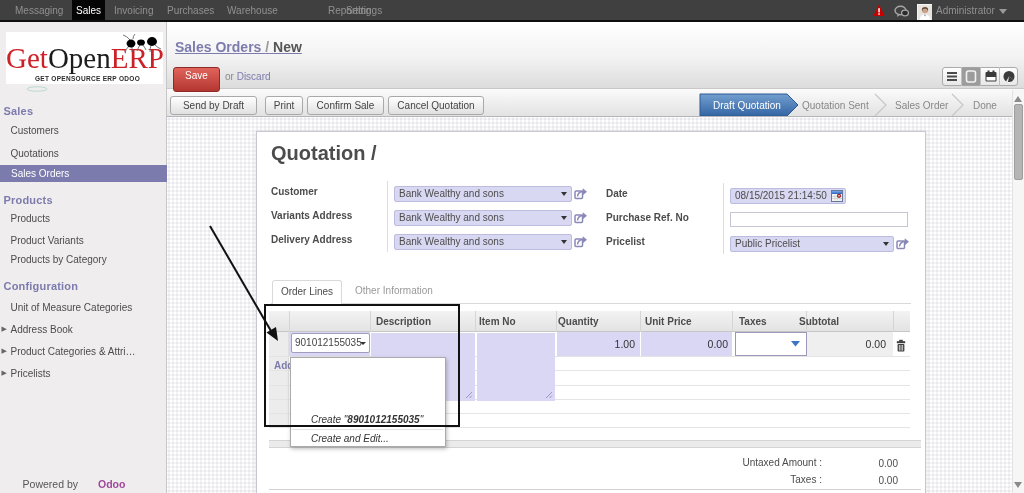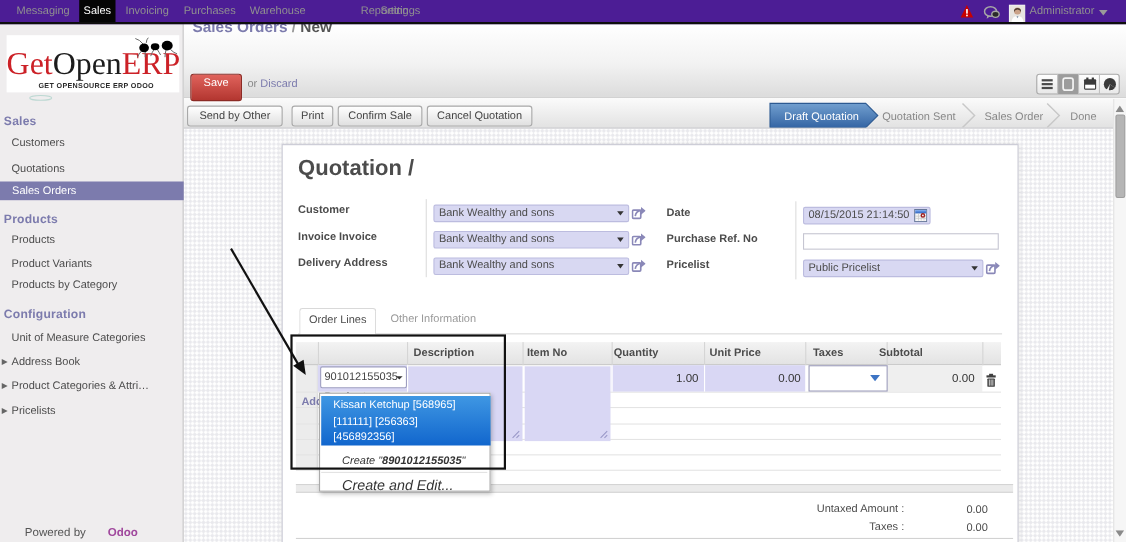--- a/index.html
+++ b/index.html
@@ -1,36 +1,36 @@
 <!DOCTYPE html>
 <html><head>
 <meta charset="utf-8">
 <style>
 * { margin:0; padding:0; box-sizing:border-box; }
 html,body { width:1024px; height:493px; overflow:hidden; font-family:"Liberation Sans",sans-serif; background:#fff; position:relative; }
 .abs { position:absolute; }
 
-#topbar { position:absolute; left:0; top:0; width:1024px; height:22px; background:#4c1d95; border-bottom:2px solid #0e0e0e; z-index:20; }
+#topbar { position:absolute; left:0; top:0; width:1024px; height:22px; background:#404040; border-bottom:2px solid #0e0e0e; z-index:20; }
 #topbar .mi { position:absolute; top:0; height:20px; line-height:21px; color:#909090; font-size:10px; }
 #topbar .active { background:#050505; color:#fff; text-align:center; }
 
 #sidebar { position:absolute; left:0; top:22px; width:167px; height:471px; background:#efedee; border-right:1px solid #c6c6c6; z-index:10; }
 #logobox { position:absolute; left:6px; top:10px; width:157px; height:52px; background:#fff; }
 #logotxt { position:absolute; left:0px; top:12px; width:157px; text-align:center; font-family:"Liberation Serif",serif; font-size:29px; line-height:29px; letter-spacing:0px; white-space:nowrap; }
 #logotxt .r { color:#cc2127; } #logotxt .b { color:#1c1c1c; }
 #logosub { position:absolute; left:6px; top:43px; width:151px; text-align:center; font-size:6.5px; font-weight:bold; letter-spacing:0.3px; color:#2b2b2b; }
 .shead { position:absolute; left:3.5px; color:#7c7bad; font-weight:bold; font-size:11px; letter-spacing:0.2px; }
 .sitem { position:absolute; left:10.5px; color:#4c4c4c; font-size:10px; white-space:nowrap; }
 .sarrow { position:absolute; left:1.5px; color:#666; font-size:7px; }
 #selbar { position:absolute; left:0; top:143px; width:167px; height:17px; background:#7c7bad; color:#fff; font-size:10px; line-height:17px; padding-left:11px; }
 #powered { position:absolute; left:-9px; top:456px; width:166px; text-align:center; font-size:10.5px; color:#555; }
 #powered b { color:#a0489d;padding-left:17px; }
 
 #bczone { position:absolute; left:167px; top:22px; width:857px; height:67px; background:linear-gradient(#ffffff, #f2f2f2 55%, #dcdcdc); border-bottom:1px solid #c8c8c8; }
-#crumb { position:absolute; left:175px; top:16px; font-size:14px; font-weight:bold; color:#7c7bad; z-index:11;}
+#crumb { position:absolute; left:175px; top:39px; font-size:14px; font-weight:bold; color:#7c7bad; z-index:11;text-decoration:underline;}
 #crumb .cur { color:#555; } #crumb .sl { color:#999; font-weight:bold; }
 #savebtn { position:absolute; left:173px; top:67px; width:47px; height:25px; background:linear-gradient(#e0635c,#b33630); border:1px solid #8c2b25; border-radius:3px; color:#fff; font-size:10px; font-weight:normal; text-align:center; line-height:16px; z-index:11; box-shadow:0 1px 1px rgba(255,255,255,.5); }
 #ordisc { position:absolute; left:225px; top:71px; font-size:10px; color:#888; z-index:11; }
 #ordisc a { color:#7c7bad; text-decoration:none; font-weight:normal; }
 
 #vsw { position:absolute; left:942px; top:67px; width:76px; height:19px; border:1px solid #ababab; border-radius:3px; background:linear-gradient(#fefefe,#e8e8e8); z-index:11; }
 
 #tbzone { position:absolute; left:167px; top:89px; width:857px; height:28px; background:linear-gradient(#fbfbfb,#e2e2e2); border-bottom:1px solid #b4b4ba; }
 .btn { position:absolute; top:96px; height:19px; background:linear-gradient(#ffffff,#e0e0e0); border:1px solid #a9a9a9; border-radius:3px; color:#444; font-size:10px; text-align:center; line-height:17px; z-index:11; }
 
@@ -64,21 +64,21 @@
 #taxbox { position:absolute; left:735px; top:332px; width:72px; height:24px; background:#fff; border:1px solid #9a9ab8; z-index:2; }
 #addan { position:absolute; left:274px; top:360px; font-size:10px; font-weight:bold; color:#7c7bad; z-index:2; }
 
 #sepband { position:absolute; left:269px; top:440px; width:652px; height:8px; background:#ebebeb; border-top:1px solid #d4d4d4; border-bottom:1px solid #d4d4d4; }
 .tot { position:absolute; font-size:10px; color:#4c4c4c; text-align:right; }
 
 #drop { position:absolute; left:290px; top:357px; width:156px; height:90px; background:#fff; border:1px solid #aaa; box-shadow:1px 2px 4px rgba(0,0,0,.25); z-index:40; }
 #dropsel { position:absolute; left:1px; top:2px; width:154px; height:45px; background:linear-gradient(#3f97e3,#1166cd); color:#fff; font-size:10px; line-height:14.5px; padding:2px 0 0 11px; }
 #dropc1 { position:absolute; left:20px; top:56px; width:130px; font-size:10px; font-style:italic; color:#333; white-space:nowrap; }
 #dropline { position:absolute; left:1px; top:71px; width:151px; height:1px; background:#e3e3e3; }
-#dropc2 { position:absolute; left:20px; top:75px; font-size:13px; font-style:italic; color:#333; }
+#dropc2 { position:absolute; left:20px; top:75px; font-size:10px; font-style:italic; color:#333; }
 
 #anno { position:absolute; left:0; top:0; width:1024px; height:493px; z-index:50; pointer-events:none; }
 </style>
 </head>
 <body>
 <div id="topbar">
   <span class="mi" style="left:15px;">Messaging</span>
   <span class="mi active" style="left:72px; width:33px;">Sales</span>
   <span class="mi" style="left:114px;">Invoicing</span>
   <span class="mi" style="left:167px;">Purchases</span>
@@ -166,21 +166,21 @@
       <rect x="50.5" y="3.5" width="2" height="3" fill="#3a3a3a"></rect>
     </g>
   <g>
       <circle cx="67" cy="9.5" r="5.5" fill="#3a3a3a"></circle>
       <path d="M67 9.5 L71.5 12.8 A5.5 5.5 0 0 1 64 14.6 Z" fill="#fff" opacity="0.9"></path>
       <path d="M67 9.5 L71.5 12.8 A5.5 5.5 0 0 1 66 15 Z" fill="#3a3a3a"></path>
     </g>
 </svg>
 
 <div id="tbzone"></div>
-<div class="btn" style="left:170px; width:87px;">Send by Other</div>
+<div class="btn" style="left:170px; width:87px;">Send by Draft</div>
 <div class="btn" style="left:265px; width:38px;">Print</div>
 <div class="btn" style="left:307px; width:77px;">Confirm Sale</div>
 <div class="btn" style="left:388px; width:96px;">Cancel Quotation</div>
 <svg class="abs" style="left:690px;top:89px;z-index:11;" width="320" height="27">
   <defs>
       <linearGradient id="bluegrad" x1="0" y1="0" x2="0" y2="1">
         <stop offset="0" stop-color="#729fcf"></stop>
         <stop offset="1" stop-color="#3465a4"></stop>
       </linearGradient>
     </defs>
@@ -208,21 +208,21 @@
   </svg>
 <div id="sthumb"></div>
 <svg class="sarr" style="top:482px;" width="8" height="6">
     <polygon points="0,0 8,0 4,6" fill="#8a8a8a"></polygon>
   </svg>
 
 <div id="sheet"></div>
 <div id="qtitle">Quotation /</div>
 
 <div class="flabel" style="left:271px; top:186px;">Customer</div>
-<div class="flabel" style="left:271px; top:210px;">Invoice Invoice</div>
+<div class="flabel" style="left:271px; top:210px;">Variants Address</div>
 <div class="flabel" style="left:271px; top:234px;">Delivery Address</div>
 <div class="vline" style="left:387px; top:181px; height:71px;"></div>
 <div class="vline" style="left:723px; top:183px; height:71px;"></div>
 <div class="psel" style="left:394px; top:186px; width:178px;">Bank Wealthy and sons<span class="car"></span></div>
 <div class="psel" style="left:394px; top:210px; width:178px;">Bank Wealthy and sons<span class="car"></span></div>
 <div class="psel" style="left:394px; top:234px; width:178px;">Bank Wealthy and sons<span class="car"></span></div>
 <svg class="extic" style="left:574px; top:187px;" viewBox="0 0 13 13">
     <rect x="1" y="4" width="7.5" height="7.5" rx="1" fill="none" stroke="#8a88b8" stroke-width="1.5"></rect>
     <path d="M3.5 9.5 Q4 5 9 4.3" fill="none" stroke="#8a88b8" stroke-width="1.5"></path>
     <polygon points="8.7,1.2 13,4.7 8.7,8.2" fill="#8a88b8"></polygon>
@@ -332,21 +332,20 @@
 <div class="rowline" style="top:427px;"></div>
 
 <div id="sepband"></div>
 <div class="tot" style="left:650px; top:457px; width:172px;">Untaxed Amount :</div>
 <div class="tot" style="left:840px; top:458px; width:58px;">0.00</div>
 <div class="tot" style="left:650px; top:474px; width:172px;">Taxes :</div>
 <div class="tot" style="left:840px; top:475px; width:58px;">0.00</div>
 <div class="abs" style="left:269px; top:489px; width:652px; height:1px; background:#d2d2d2;"></div>
 
 <div id="drop">
-  <div id="dropsel">Kissan Ketchup [568965]<br>[111111] [256363]<br>[456892356]</div>
   <div id="dropc1">Create "<b>8901012155035</b>"</div>
   <div id="dropline"></div>
   <div id="dropc2">Create and Edit...</div>
 </div>
 
 <svg id="anno" width="1024" height="493">
   <rect x="265" y="305" width="194" height="121" fill="none" stroke="#111" stroke-width="2"></rect>
   <line x1="210" y1="226" x2="271" y2="331" stroke="#111" stroke-width="2"></line>
   <polygon points="278,341 266.5,332.5 276,327" fill="#111"></polygon>
 </svg>

